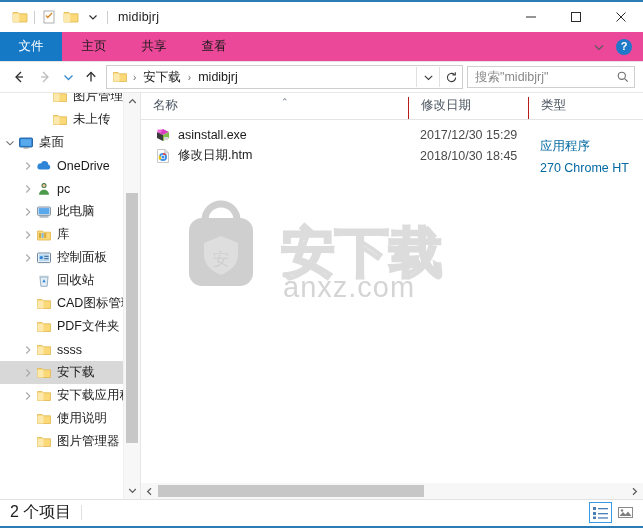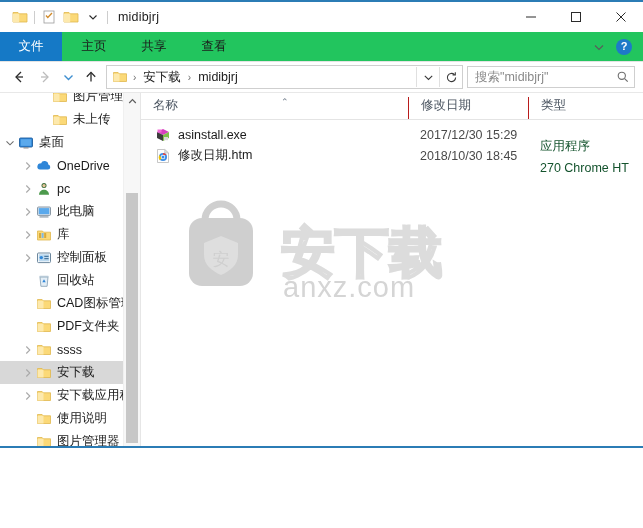--- a/index.html
+++ b/index.html
@@ -9,21 +9,21 @@
   }
   body {
     font-family: "Liberation Sans", "DejaVu Sans", sans-serif;
     font-size: 12px;
     color: #000000;
     -webkit-font-smoothing: antialiased;
   }
   #window {
     position: relative;
     width: 643px;
-    height: 448px;
+    height: 528px;
     box-sizing: border-box;
     background: #ffffff;
     border-top: 2px solid #2b7cb5;
     border-bottom: 2px solid #2b7cb5;
     overflow: hidden;
   }
 
   
   .titlebar {
     position: relative;
@@ -70,21 +70,21 @@
     display: flex;
     align-items: center;
     justify-content: center;
   }
   .wc svg { display: block; }
 
   
   .ribbon {
     position: relative;
     height: 29px;
-    background: #22c55e;
+    background: #ec4899;
     display: flex;
     align-items: stretch;
     border-bottom: 1px solid #e3e3e3;
   }
   .tab {
     display: flex;
     align-items: center;
     justify-content: center;
     padding: 0 14px;
     font-size: 12.5px;
@@ -311,21 +311,21 @@
     width: 120px;
     font-size: 12.5px;
     color: #4a4a4a;
     padding-left: 12px;
     box-sizing: border-box;
     white-space: nowrap;
   }
   .fr-type {
     width: 110px;
     font-size: 12.5px;
-    color: #14532d;
+    color: #0369a1;
     padding-left: 12px;
     box-sizing: border-box;
     white-space: nowrap;
     margin-top: 24px;
   }
 
   
   .watermark {
     position: absolute;
     left: 10px;

